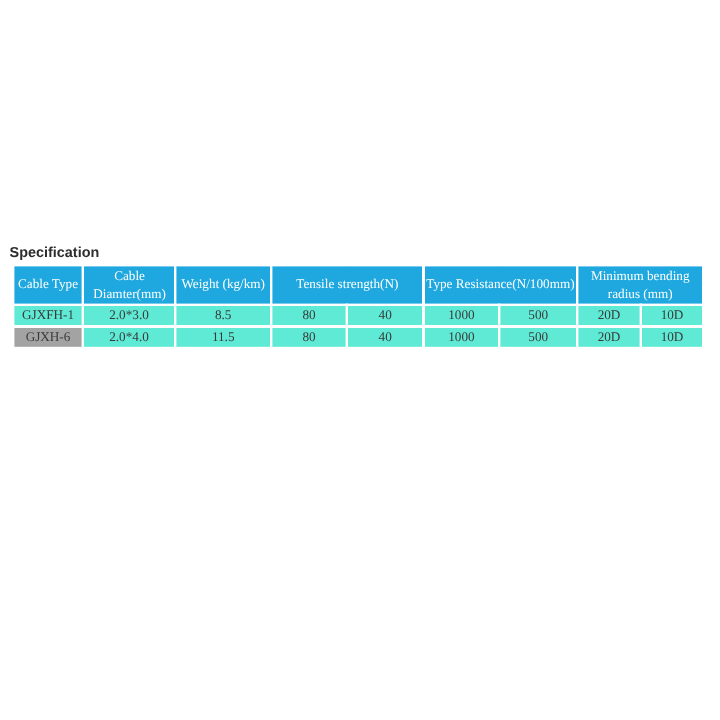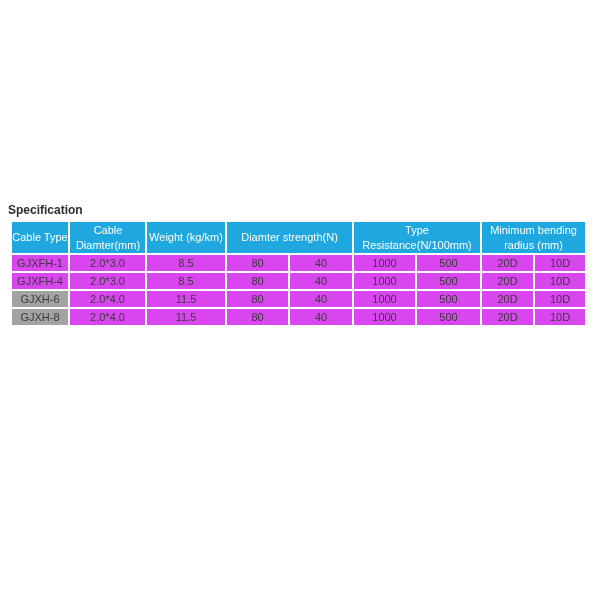--- a/index.html
+++ b/index.html
@@ -24,20 +24,21 @@
     color: #2d2d2d;
   }
   table.spec {
     position: absolute;
     left: 10px;
     top: 220px;
     width: 575px;
     border-collapse: collapse;
     table-layout: fixed;
     font-size: 11px;
+    font-family: Liberation Serif, serif;
   }
   table.spec th, table.spec td {
     border: 2px solid #ffffff;
     padding: 0;
     margin: 0;
     text-align: center;
     vertical-align: middle;
     font-weight: normal;
     overflow: hidden;
   }
@@ -54,21 +55,21 @@
   tr.group-row th.nowrap {
     white-space: nowrap;
   }
   tr.sub-row td {
     background: #d5dae6;
     color: #3a3a3a;
     height: 31px;
     line-height: 15px;
   }
   tbody.data td {
-    background: #d946ef;
+    background: #5eead4;
     color: #3a3a3a;
     height: 16px;
     line-height: 15px;
   }
   tbody.data tr.hl-first td:first-child {
     background: #a3a3a3;
   }
 </style>
 </head>
 <body>
@@ -88,67 +89,45 @@
       <col style="width:65px">
       <col style="width:53px">
       <col style="width:52px">
     </colgroup>
 
     <thead>
       <tr class="group-row">
         <th>Cable Type</th>
         <th class="left-align">Cable Diamter(mm)</th>
         <th class="nowrap">Weight (kg/km)</th>
-        <th colspan="2">Diamter strength(N)</th>
+        <th colspan="2">Tensile strength(N)</th>
         <th colspan="2">Type Resistance(N/100mm)</th>
         <th colspan="2">Minimum bending radius (mm)</th>
       </tr>
     </thead>
 
     <tbody class="data">
       <tr>
         <td>GJXFH-1</td>
-        <td>2.0*3.0</td>
-        <td>8.5</td>
-        <td>80</td>
-        <td>40</td>
-        <td>1000</td>
-        <td>500</td>
-        <td>20D</td>
-        <td>10D</td>
-      </tr>
-      <tr>
-        <td>GJXFH-4</td>
         <td>2.0*3.0</td>
         <td>8.5</td>
         <td>80</td>
         <td>40</td>
         <td>1000</td>
         <td>500</td>
         <td>20D</td>
         <td>10D</td>
       </tr>
       <tr class="hl-first">
         <td>GJXH-6</td>
         <td>2.0*4.0</td>
         <td>11.5</td>
         <td>80</td>
         <td>40</td>
         <td>1000</td>
         <td>500</td>
         <td>20D</td>
         <td>10D</td>
       </tr>
-      <tr class="hl-first">
-        <td>GJXH-8</td>
-        <td>2.0*4.0</td>
-        <td>11.5</td>
-        <td>80</td>
-        <td>40</td>
-        <td>1000</td>
-        <td>500</td>
-        <td>20D</td>
-        <td>10D</td>
-      </tr>
     </tbody>
   </table>
 
 </div>
 
 </body></html>

